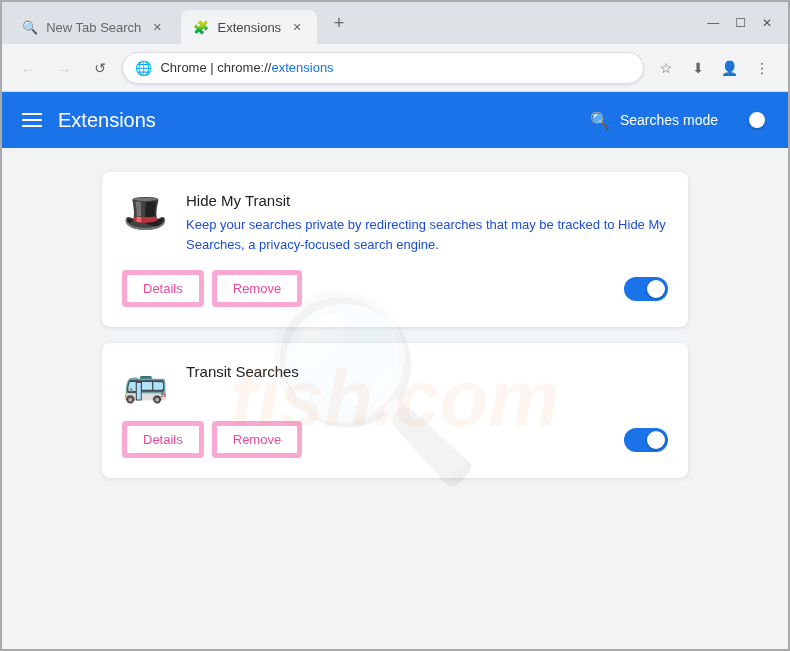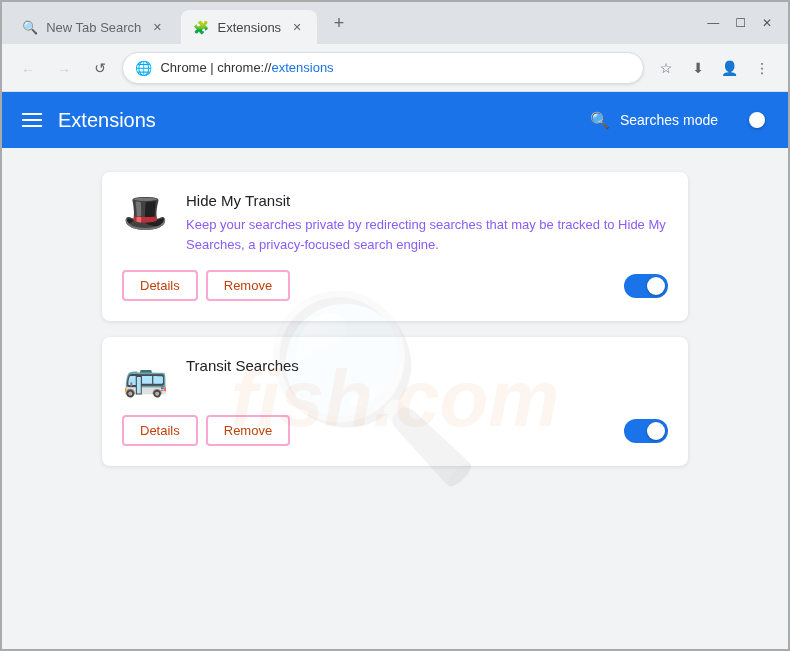--- a/index.html
+++ b/index.html
@@ -298,36 +298,36 @@
 
     .ext-info h3 {
       font-size: 15px;
       font-weight: 500;
       color: #202124;
       margin-bottom: 6px;
     }
 
     .ext-info p {
       font-size: 13px;
-      color: #8b5cf6;
+      color: #1d4ed8;
       line-height: 1.5;
     }
 
     .card-footer {
       display: flex;
       align-items: center;
       gap: 8px;
     }
 
     .btn {
       padding: 6px 16px;
       border-radius: 4px;
-      border: 2px solid #f9a8d4;
-      background: #fff;
-      color: #c2410c;
+      border: 5px solid #f9a8d4;
+      background: #fff;
+      color: #ec4899;
       font-size: 13px;
       cursor: pointer;
       font-weight: 500;
       text-align: right;
     }
 
     .toggle-blue {
       width: 44px;
       height: 24px;
       border-radius: 12px;

